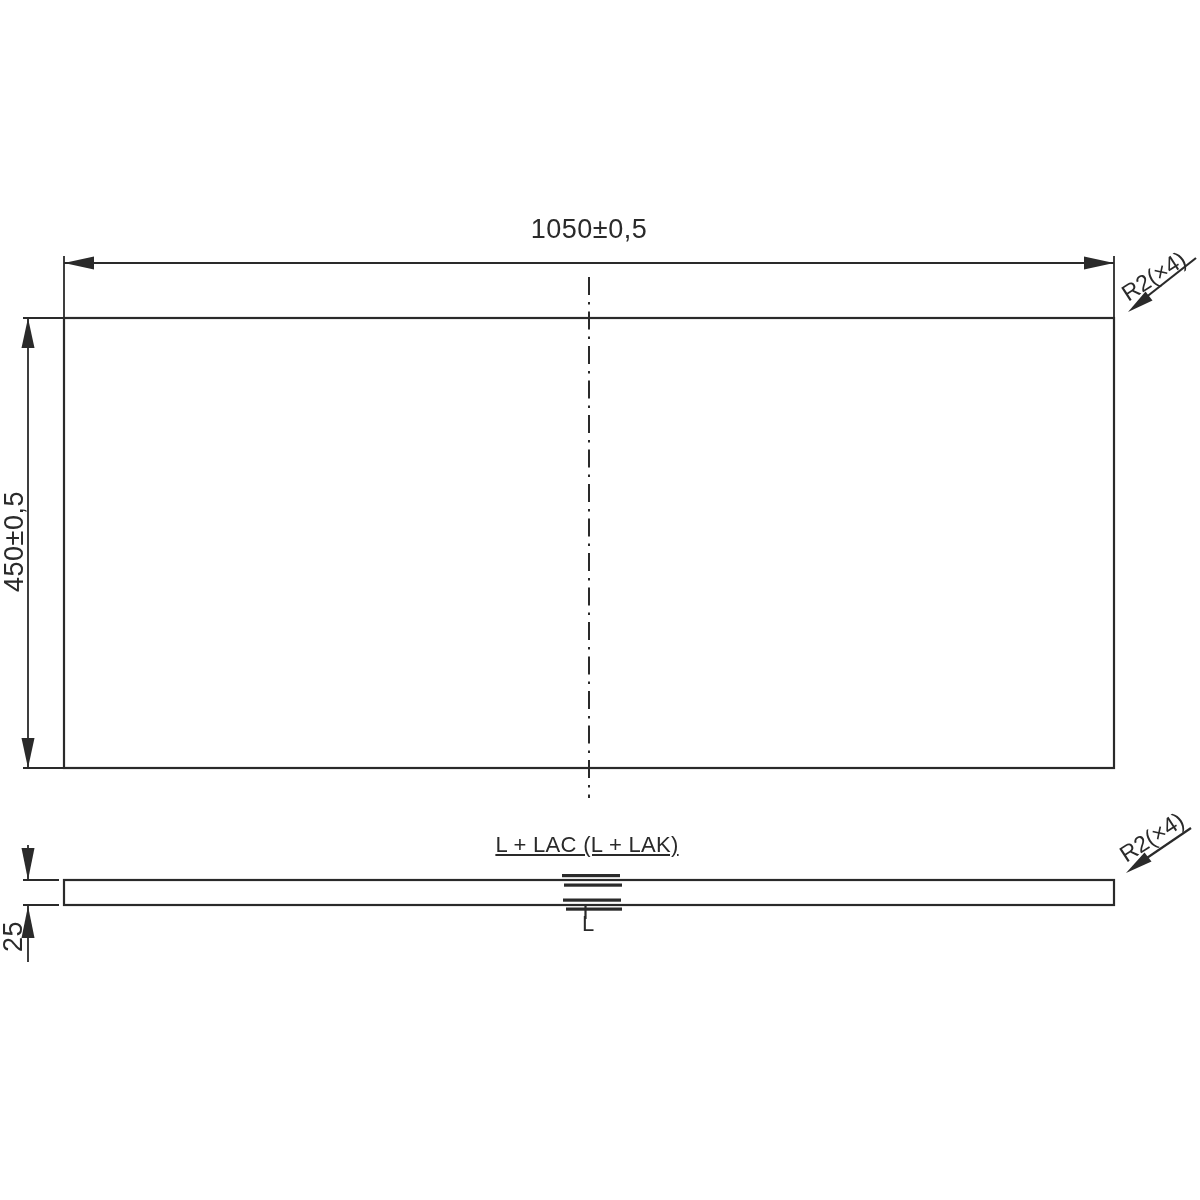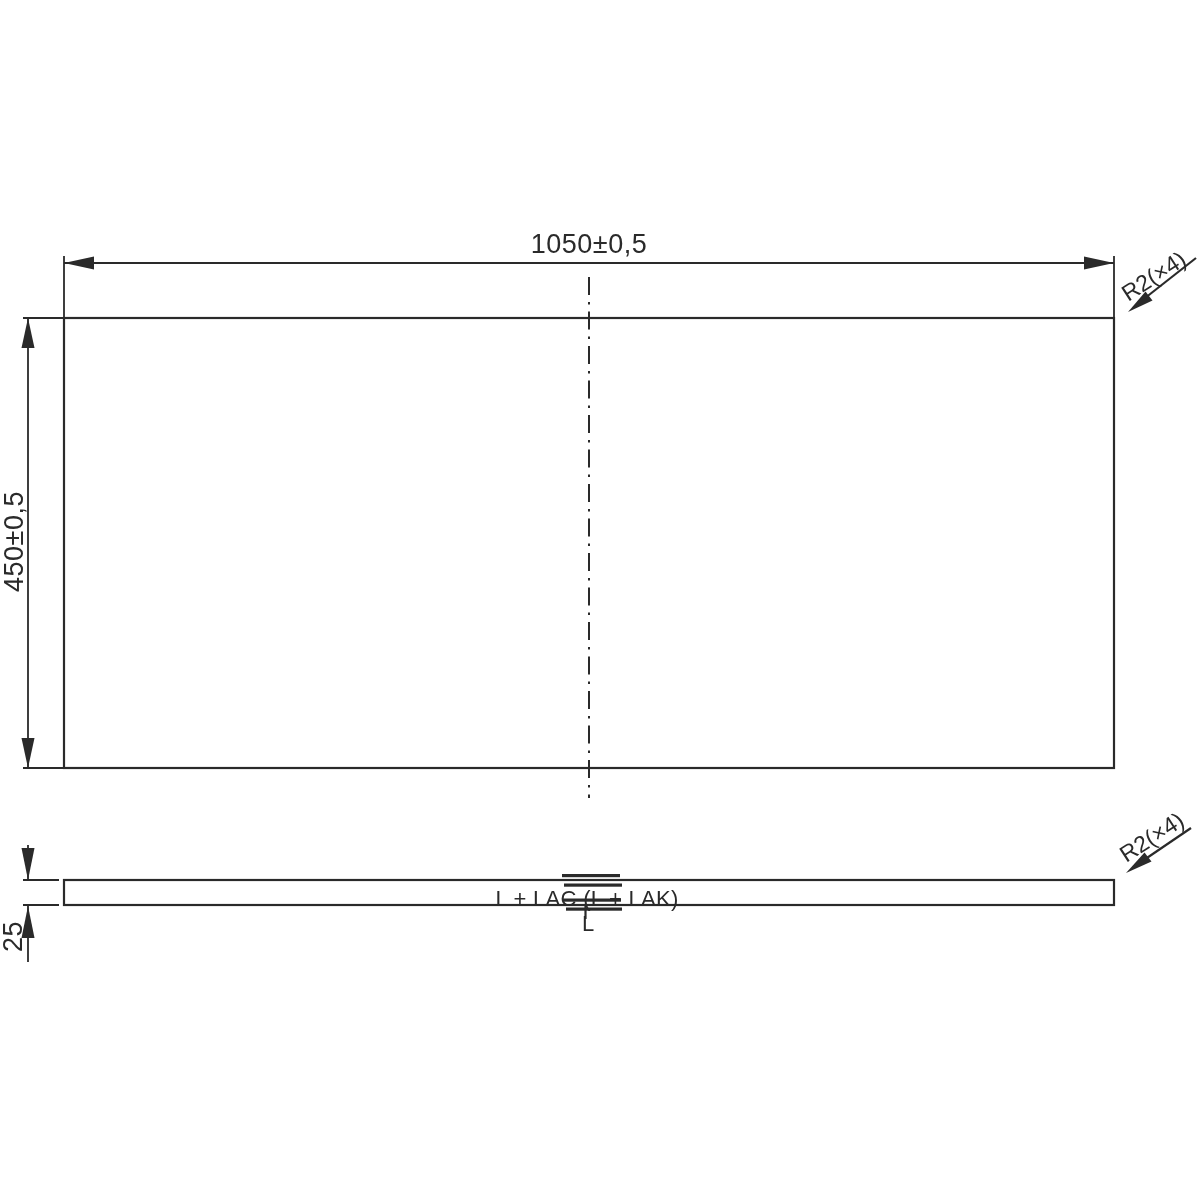--- a/index.html
+++ b/index.html
@@ -116,27 +116,27 @@
       <rect x="566" y="907.5" width="56" height="3.2"></rect>
       <line x1="585.5" y1="906" x2="585.5" y2="919" stroke="#2a2a2a" stroke-width="2.2"></line>
     </g>
 
     <g>
       <line x1="1191" y1="828" x2="1138" y2="864" stroke="#2a2a2a" stroke-width="2.2"></line>
       <polygon points="1126,873 1144.5,852.5 1151.5,861.5" fill="#2a2a2a"></polygon>
     </g>
   </svg>
 
-  <div class="lbl lbl-dim-h" style="left:489px; top:231px; width:200px;">1050±0,5</div>
+  <div class="lbl lbl-dim-h" style="left:489px; top:216px; width:200px;">1050±0,5</div>
 
   <div class="lbl lbl-dim-v" style="left:-86px; top:528px; width:200px;">450±0,5</div>
 
   <div class="lbl lbl-radius" style="left:1104px; top:265px; width:100px;">R2(×4)</div>
 
-  <div class="lbl lbl-surface" style="left:437px; top:888px; width:300px;">L + LAC (L + LAK)</div>
+  <div class="lbl lbl-surface" style="left:437px; top:834px; width:300px;text-decoration:underline;">L + LAC (L + LAK)</div>
 
   <div class="lbl lbl-radius" style="left:1102px; top:826px; width:100px;">R2(×4)</div>
 
   <div class="lbl lbl-dim-v" style="left:-17px; top:923px; width:60px;">25</div>
 
   <div class="lbl lbl-core" style="left:568px; top:913px; width:40px;">L</div>
 
 </div>
 
 </body></html>

